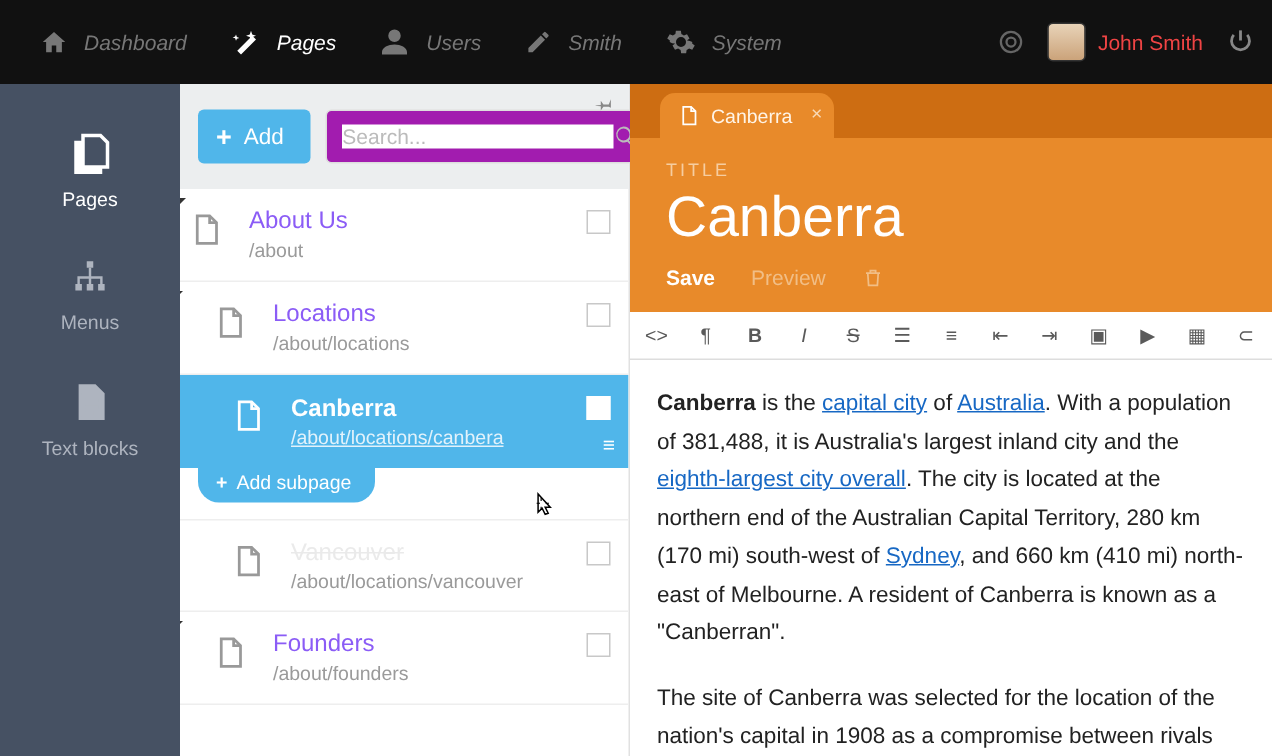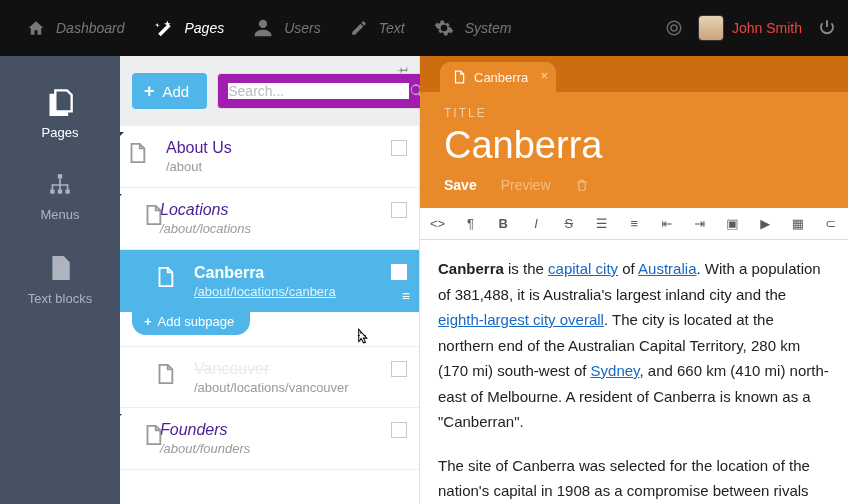--- a/index.html
+++ b/index.html
@@ -28,27 +28,27 @@
 .pagecol { position: absolute; top: 56px; left: 120px; width: 300px; bottom: 0; background: #fff; border-right: 1px solid #e1e1e1; }
 .pagecol-head { height: 70px; background: #eceeef; display: flex; align-items: center; padding: 0 12px; gap: 10px; position: relative; }
 .pagecol-head .pin { position: absolute; right: 10px; top: 6px; color: #888; }
 .addbtn { background: #50b6ea; color:#fff; border:none; border-radius:4px; height:36px; padding: 0 18px 0 12px; font-size:15px; display:flex; align-items:center; gap:8px; cursor:pointer;}
 .search { flex:1; height:36px; background:#a21caf; border:1px solid #ddd; border-radius:4px; display:flex; align-items:center; padding:0 10px; color:#999;}
 .search input { border:none; outline:none; flex:1; font-size:14px; color:#555;}
 .search input::placeholder{color:#bbb;}
 .pagelist { overflow:auto; height: calc(100% - 70px); }
 .row { position:relative; display:flex; align-items:center; min-height:62px; padding: 10px 12px 10px 12px; border-bottom:1px solid #eee; }
 .row1 .texts{margin-left:34px;}
-.row2 .texts{margin-left:28px;font-style:italic;}
+.row2 .texts{margin-left:50px;}
 .row3 .texts{margin-left:62px;}
 .row .ic { position:absolute; top:14px; color:#8e8e8e;}
 .row1 .ic{left:6px;}
 .row2 .ic{left:22px;}
 .row3 .ic{left:34px;}
-.row .title { color:#4c1d95; font-size:16px; }
+.row .title { color:#8b5cf6; font-size:16px; }
 .row .path { color:#9a9a9a; font-size:13px; margin-top:2px; }
 .row .chk { position:absolute; right:12px; top:14px; width:16px; height:16px; border:1px solid #c8c8c8; background:#fff;}
 .row.selected { background:#50b6ea; color:#fff; border:none;}
 .row.selected .title{color:#fff; font-weight:600;}
 .row.selected .path{color:#e2f2fb;text-decoration:underline;}
 .row.selected .ic{color:#fff;}
 .row.selected .chk{border-color:#fff;}
 .row.selected .menuicon{position:absolute; right:10px; bottom:8px; color:#fff; letter-spacing:-1px;}
 .row .caret { position:absolute; left:-10px; top:6px; width:0;height:0;border:6px solid transparent; border-top-color:#333;}
 .row1 .caret{left:-8px;}
@@ -94,21 +94,21 @@
   <div class="item">
     <svg width="22" height="20" viewBox="0 0 24 24">
         <path d="M12 12a5 5 0 100-10 5 5 0 000 10zm0 2c-5 0-10 2.5-10 6v2h20v-2c0-3.5-5-6-10-6z"></path>
       </svg>
     <span>Users</span>
   </div>
   <div class="item">
     <svg width="20" height="18" viewBox="0 0 24 24">
         <path d="M3 17.25V21h3.75L17.81 9.94l-3.75-3.75L3 17.25zM20.71 7.04a1 1 0 000-1.41l-2.34-2.34a1 1 0 00-1.41 0l-1.83 1.83 3.75 3.75 1.83-1.83z"></path>
       </svg>
-    <span>Text</span>
+    <span>Smith</span>
   </div>
   <div class="item">
     <svg width="22" height="20" viewBox="0 0 24 24">
         <path d="M12 8a4 4 0 100 8 4 4 0 000-8zm9 4a7 7 0 01-.1 1.2l2.1 1.6-2 3.4-2.5-1a7 7 0 01-2 1.2l-.4 2.6h-4l-.4-2.6a7 7 0 01-2-1.2l-2.5 1-2-3.4 2.1-1.6A7 7 0 013 12a7 7 0 01.1-1.2L1 9.2l2-3.4 2.5 1a7 7 0 012-1.2L7.9 3h4l.4 2.6a7 7 0 012 1.2l2.5-1 2 3.4-2.1 1.6A7 7 0 0121 12z"></path>
       </svg>
     <span>System</span>
   </div>
   <div class="spacer"></div>
   <div class="target">
     <svg width="18" height="18" viewBox="0 0 24 24" fill="none" stroke="#666" stroke-width="2">

